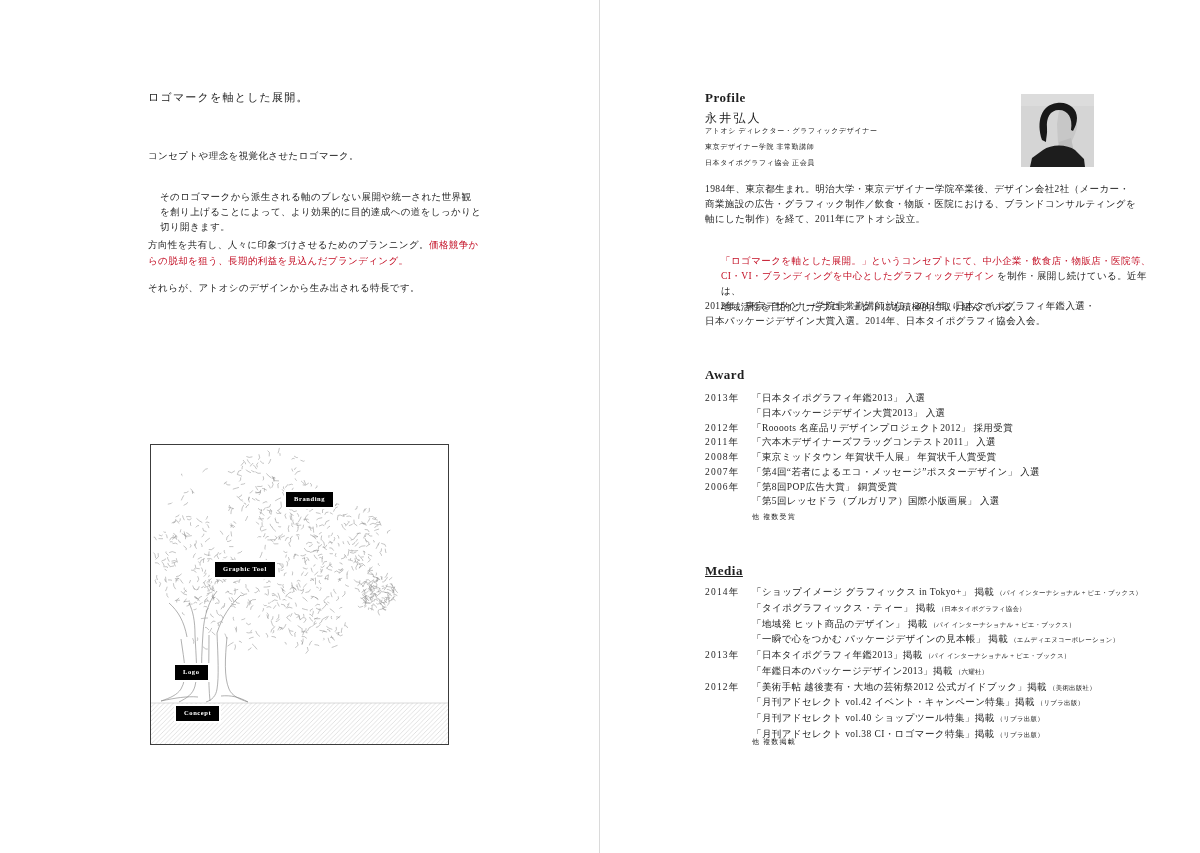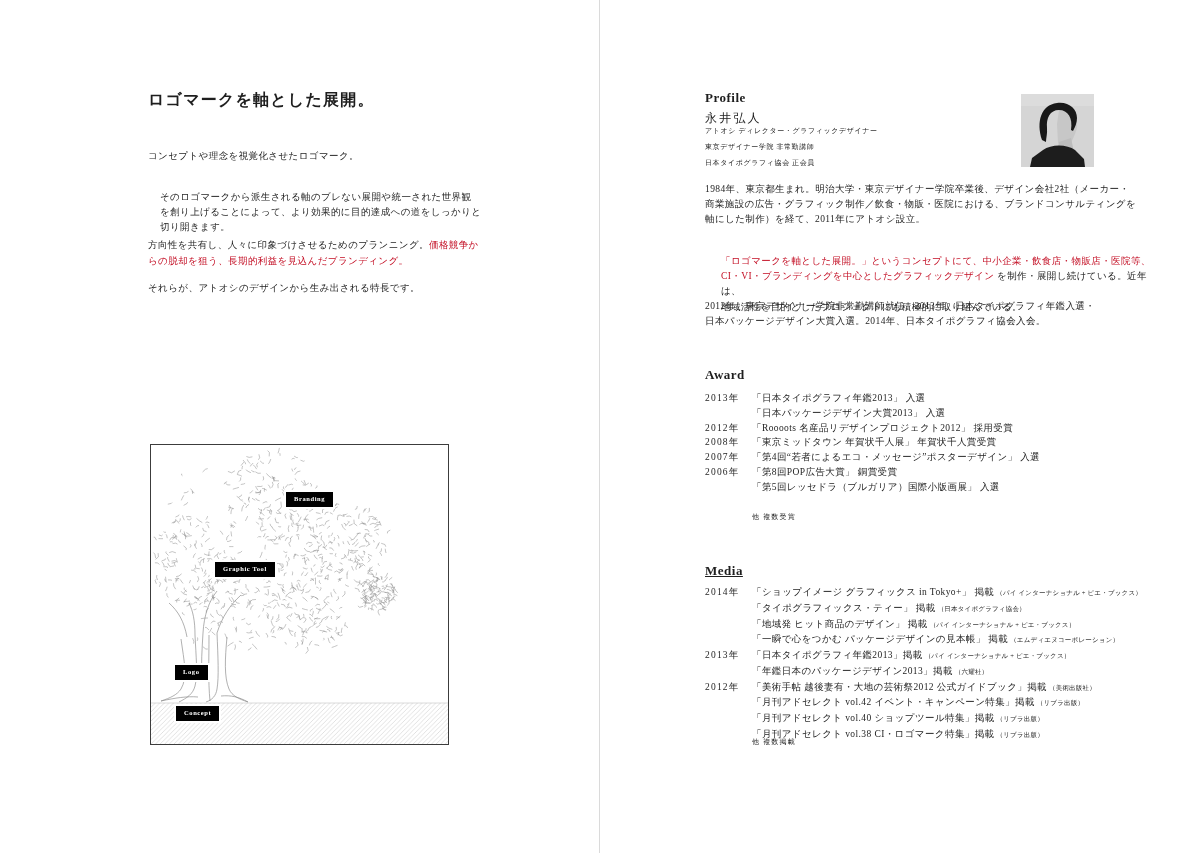--- a/index.html
+++ b/index.html
@@ -9,21 +9,21 @@
     font-family:"Liberation Serif","DejaVu Serif",serif;
   }
   .abs{position:absolute;}
   .jp{white-space:pre-line;}
   .red{color:var(--accent-red,#c30d23);}
 
   
   #fold-line{left:599px;top:0;width:1px;height:853px;background:var(--fold-line,#dadada);}
 
   
-  #left-heading{left:148px;top:90px;font-size:16px;font-weight:bold;letter-spacing:1.2px;}
+  #left-heading{left:148px;top:90px;font-size:11px;font-weight:normal;letter-spacing:1.2px;}
   .body-text{font-size:9.5px;line-height:15.2px;letter-spacing:0.4px;}
   #left-p1{left:148px;top:149px;width:340px;}
   #left-p2{left:148px;top:178px;width:340px;}
   #left-p3{left:148px;top:237px;width:340px;line-height:16px;}
   #left-p4{left:148px;top:281px;width:340px;}
 
   #tree-box{left:150px;top:444px;width:297px;height:299px;border:1px solid #3c3c3c;background:#fff;}
   #tree-art{display:block;}
   #tree-art .leaf{fill:none;stroke:#8b8b8b;stroke-width:0.5;}
   #tree-art .trunk{fill:none;stroke:#8f8f8f;stroke-width:0.7;}
@@ -995,20 +995,24 @@
     <div class="row">
       <span class="year"></span>
       <span class="entry">「日本パッケージデザイン大賞2013」 入選</span>
     </div>
 
     <div class="row">
       <span class="year">2012年</span>
       <span class="entry">「Roooots 名産品リデザインプロジェクト2012」 採用受賞</span>
     </div>
 
+    <div class="row">
+      <span class="year">2011年</span>
+      <span class="entry">「六本木デザイナーズフラッグコンテスト2011」 入選</span>
+    </div>
 
     <div class="row">
       <span class="year">2008年</span>
       <span class="entry">「東京ミッドタウン 年賀状千人展」 年賀状千人賞受賞</span>
     </div>
 
     <div class="row">
       <span class="year">2007年</span>
       <span class="entry">「第4回“若者によるエコ・メッセージ”ポスターデザイン」 入選</span>
     </div>

